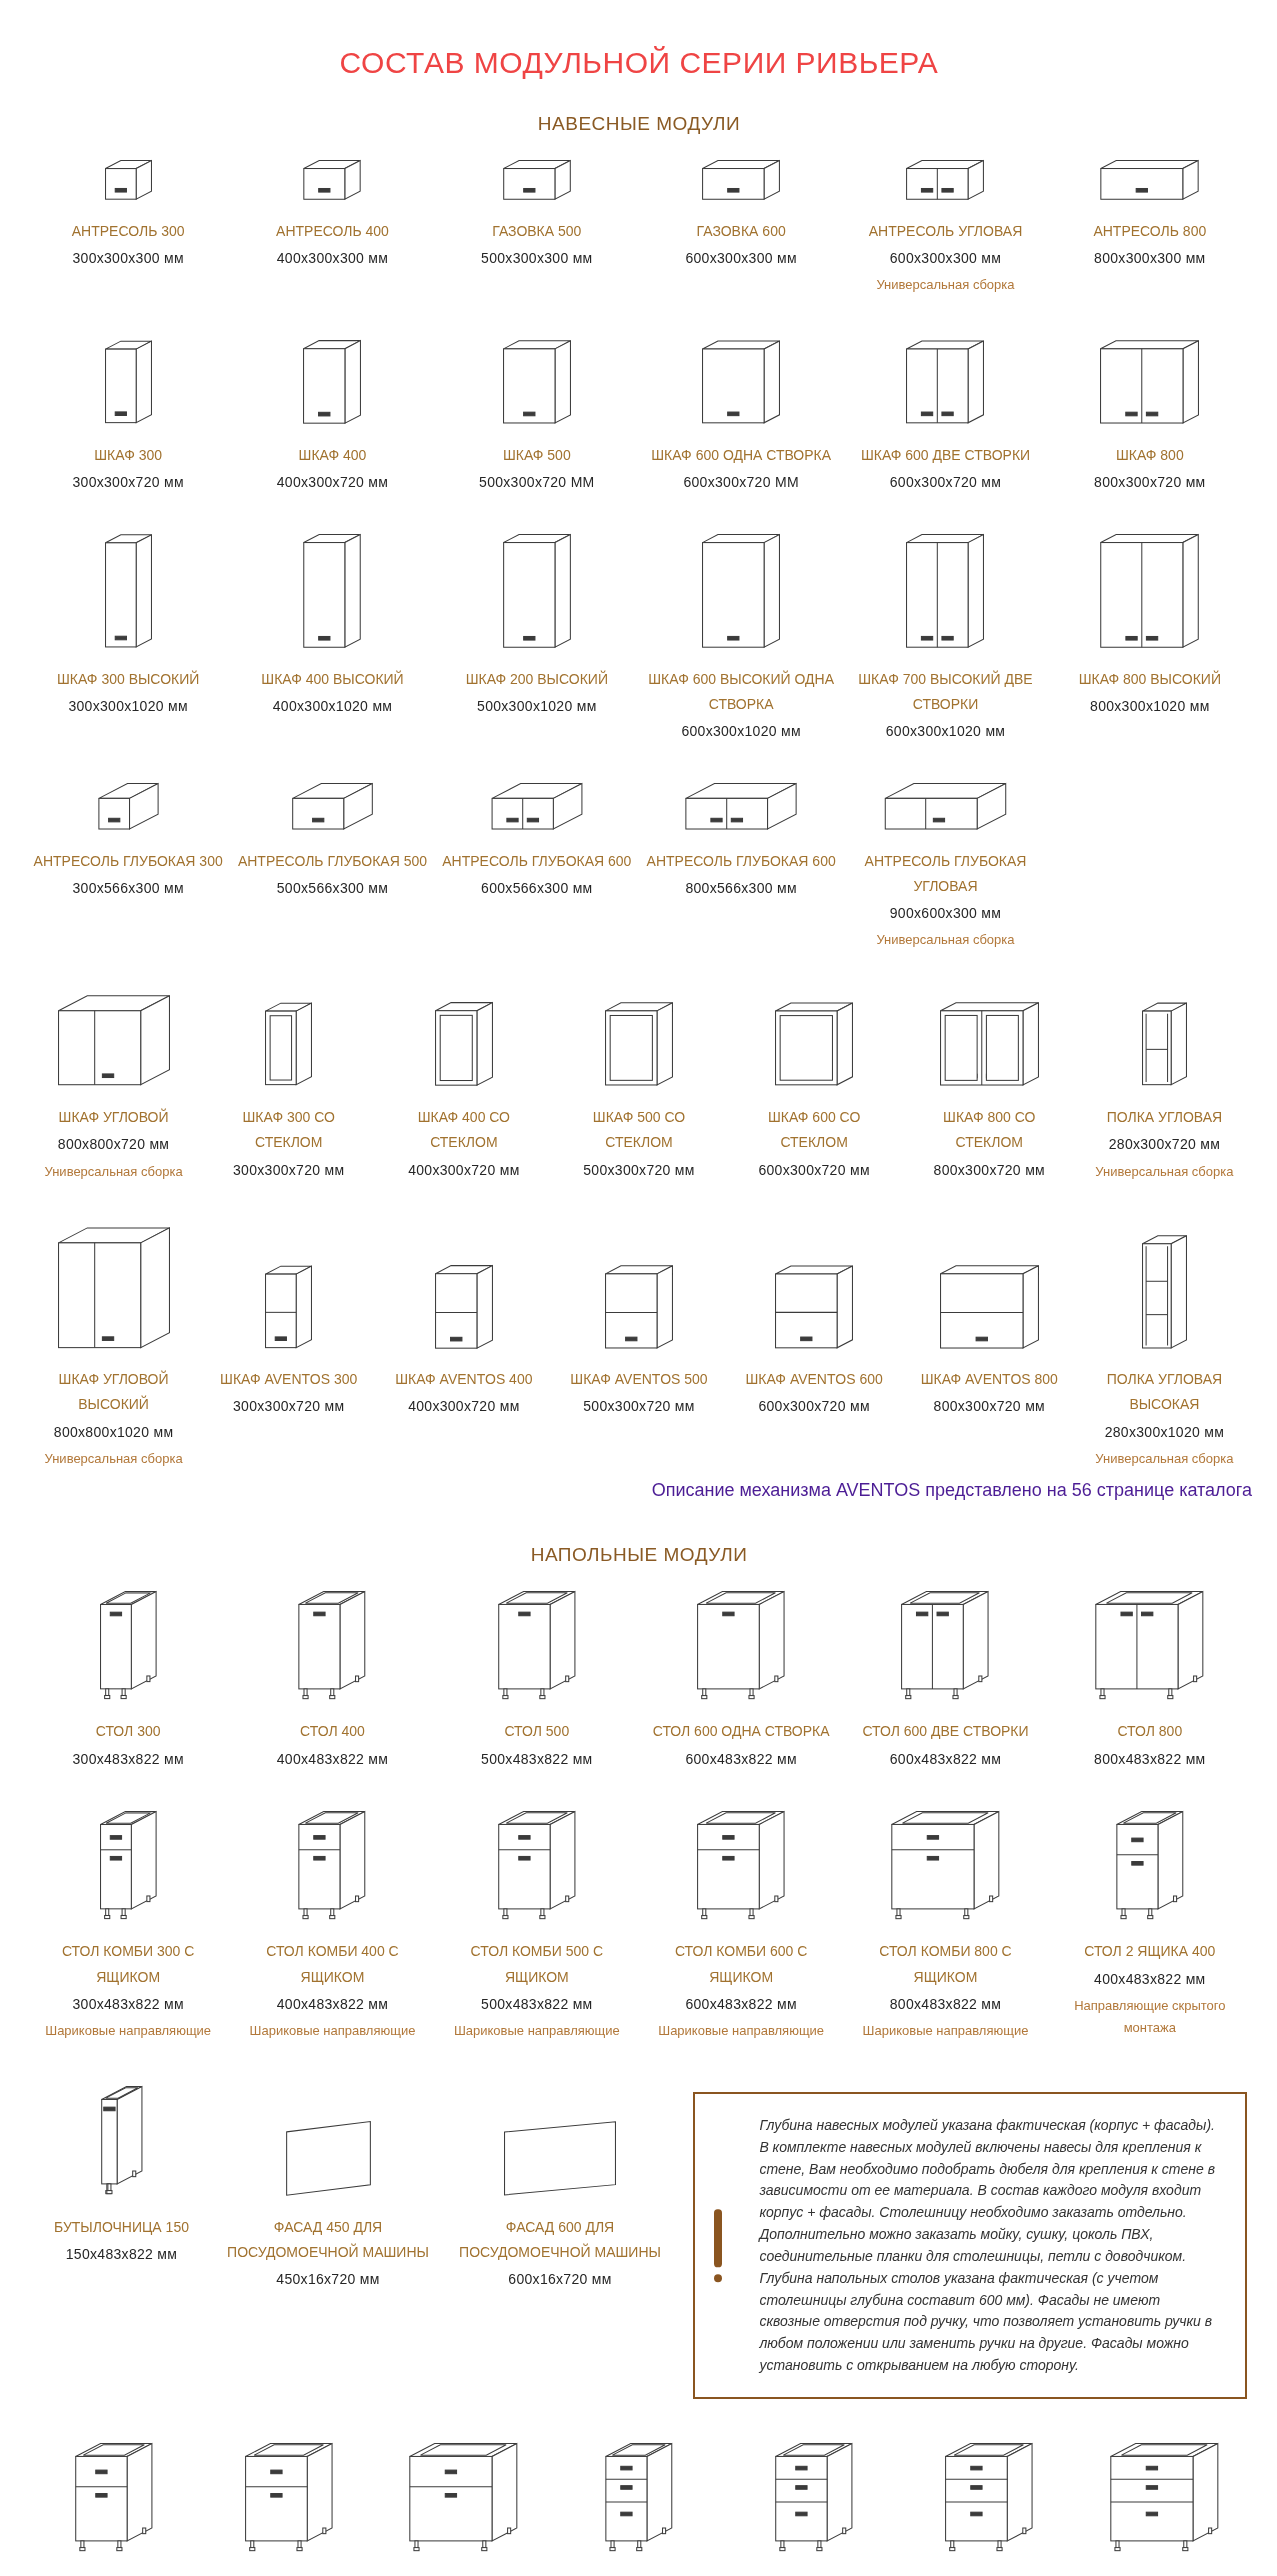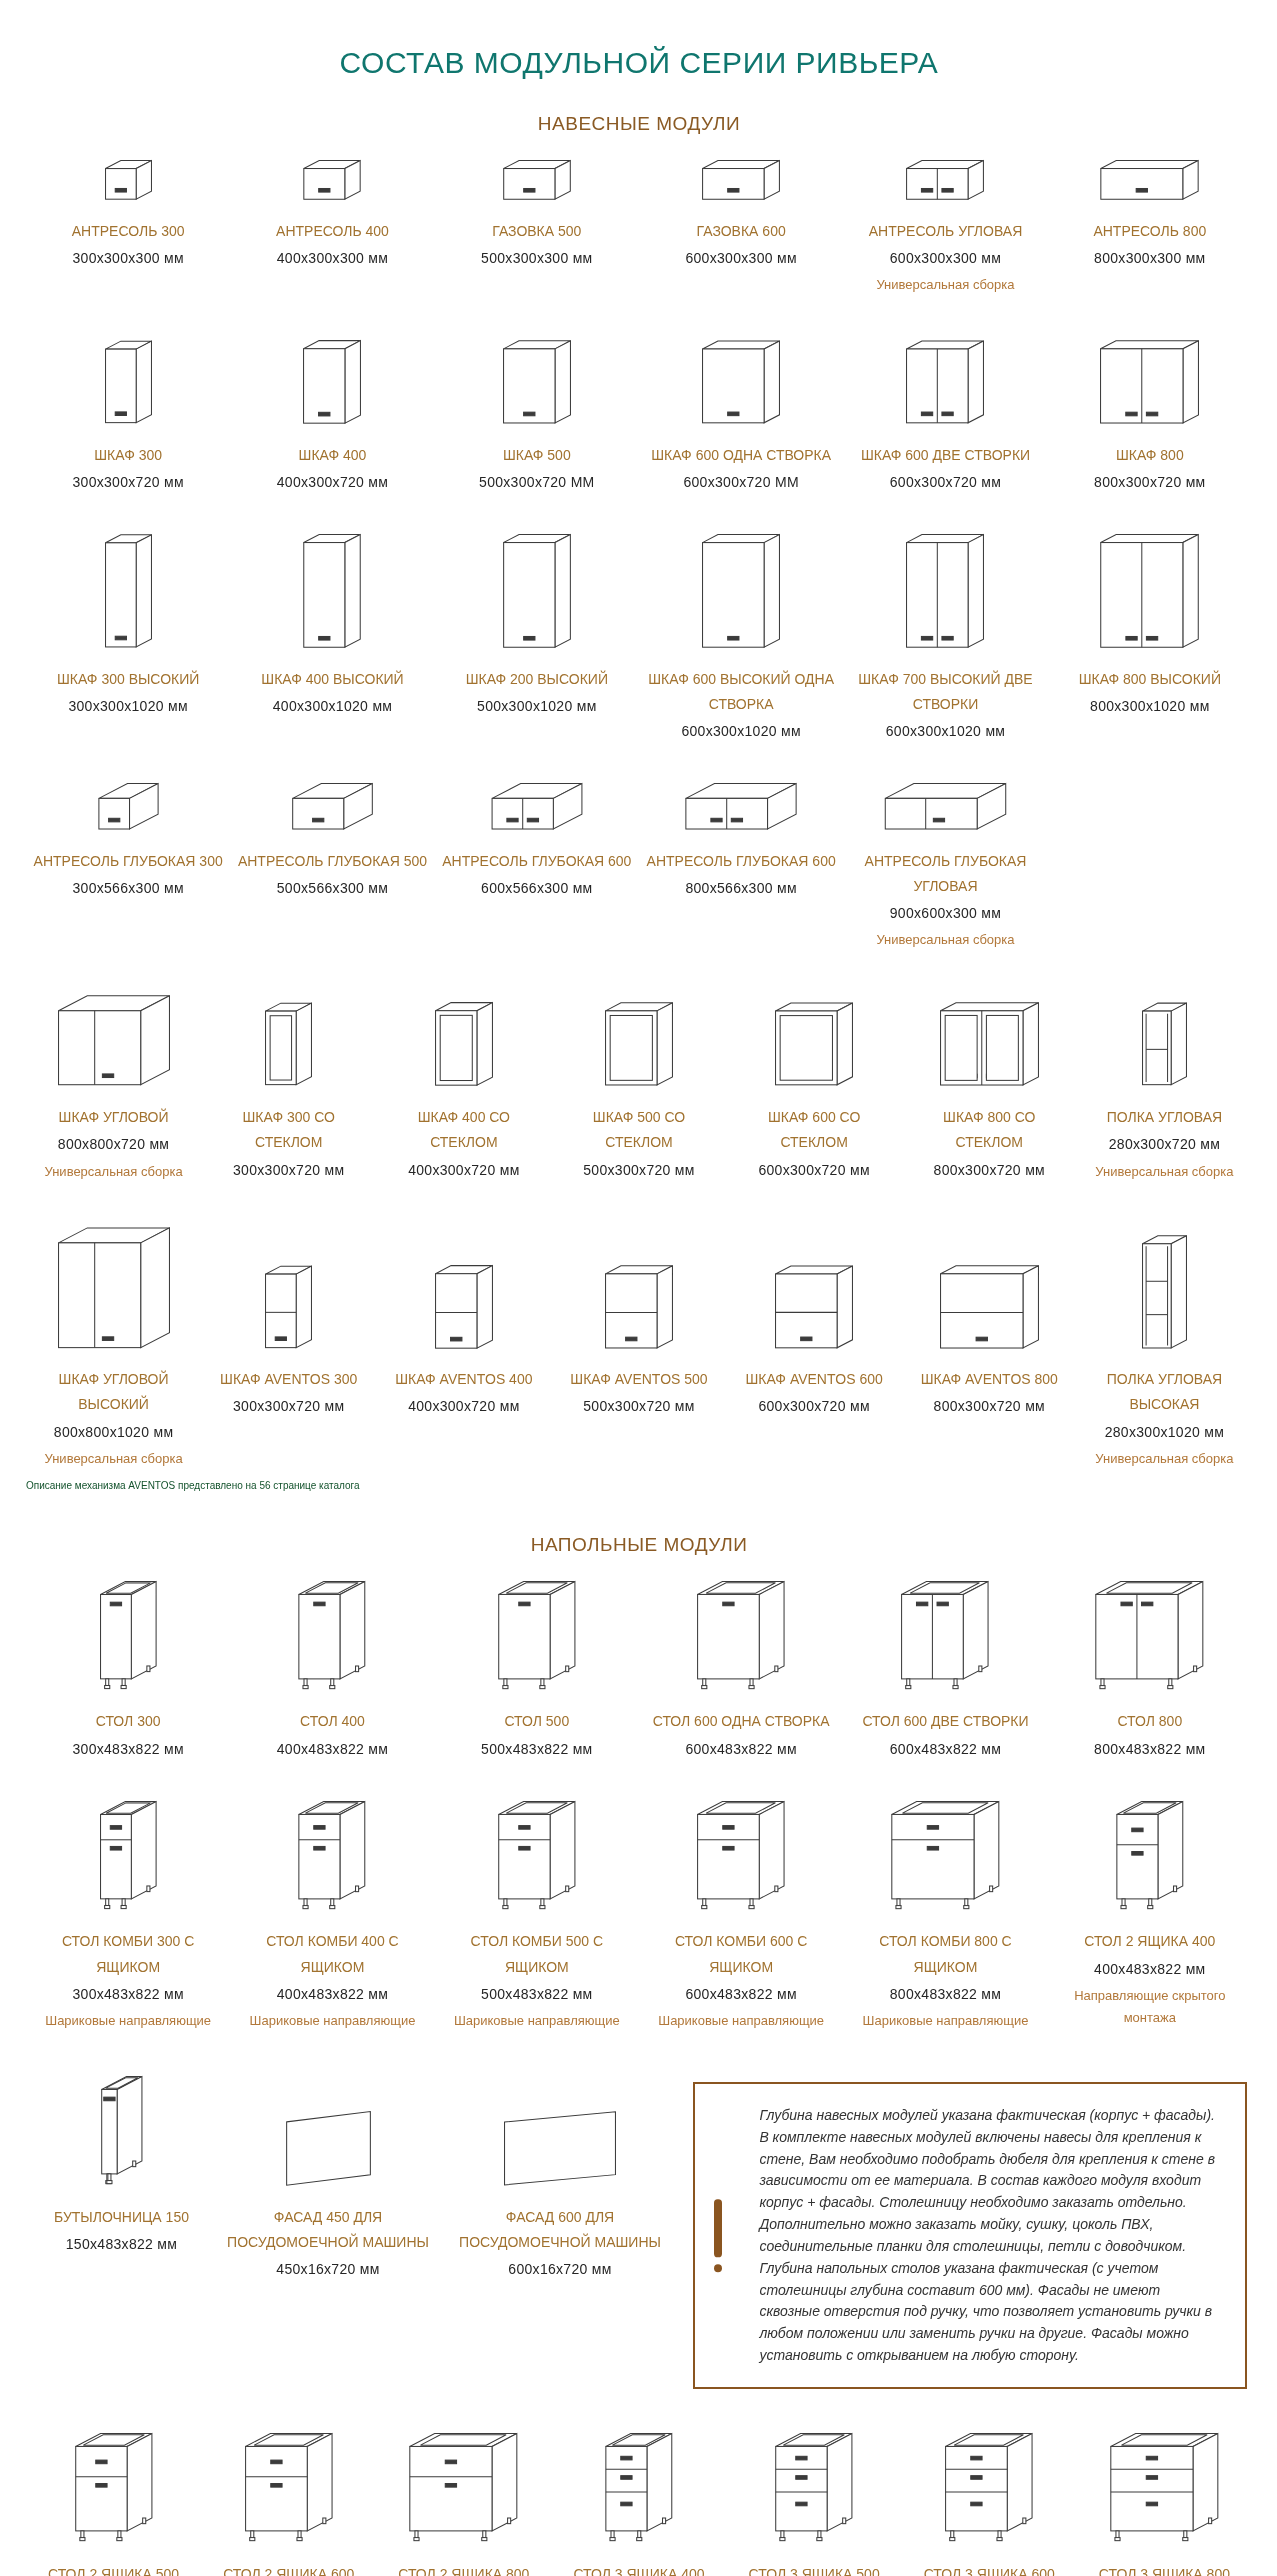--- a/index.html
+++ b/index.html
@@ -1,30 +1,30 @@
 <!DOCTYPE html>
 <html style="font-size:8.2px"><head>
 <meta charset="utf-8">
 <style>
   html,body{margin:0;padding:0;background:#fff;}
   body{width:1278px;font-family:"Liberation Sans",sans-serif;color:#262626;}
   .page{width:1278px;min-height:3244px;box-sizing:border-box;padding-top:46px;background:#fff;}
-  .page-title{text-align:center;font-size:30px;color:#0f766e;letter-spacing:0.5px;font-weight:400;}
+  .page-title{text-align:center;font-size:30px;color:#ef4444;letter-spacing:0.5px;font-weight:400;}
   .section-title{text-align:center;font-size:19px;color:#8a5a24;margin:33px 0 24px;font-weight:400;letter-spacing:0.5px;}
   .row{display:grid;width:1226px;margin:0 auto 43px;}
   .cols6{grid-template-columns:repeat(6,1fr);}
   .cols7{grid-template-columns:repeat(7,1fr);}
   .row-info{grid-template-columns:191px 222px 242px 1fr;}
   .cell{text-align:center;padding:0 6.2px;box-sizing:border-box;}
   .fig{display:flex;align-items:flex-end;justify-content:center;}
   .fig svg{display:block;}
   .mname{margin-top:17.5px;font-size:14px;line-height:1.8;color:#a1722f;}
   .mdims{margin-top:6.2px;font-size:14px;color:#262626;letter-spacing:0.3px;}
   .mnote{margin-top:8.2px;font-size:13px;line-height:1.7;color:#b2783a;}
-  .row-note{text-align:left;font-size:10px;color:#14532d;margin:-33px auto 43px;width:1226px;}
+  .row-note{text-align:right;font-size:18px;color:#4c1d95;margin:-33px auto 43px;width:1226px;}
   .info-box{position:relative;border:2.6px solid #8a5520;margin:7.2px 5.2px 0 12.4px;padding:20.6px 23px 20.6px 64px;
             font-size:14px;line-height:1.56;color:#333;text-align:left;box-sizing:border-box;align-self:start;font-style:italic;}
   .info-box p{margin:0;}
   .excl{position:absolute;left:18.5px;top:50%;transform:translateY(-50%);width:9.3px;}
   .excl .bar{width:7.7px;height:58px;background:#8a5520;border-radius:3.6px;}
   .excl .dot{width:8.2px;height:8.2px;border-radius:50%;background:#8a5520;margin-top:7.2px;}
 </style>
 </head>
 <body>
 

